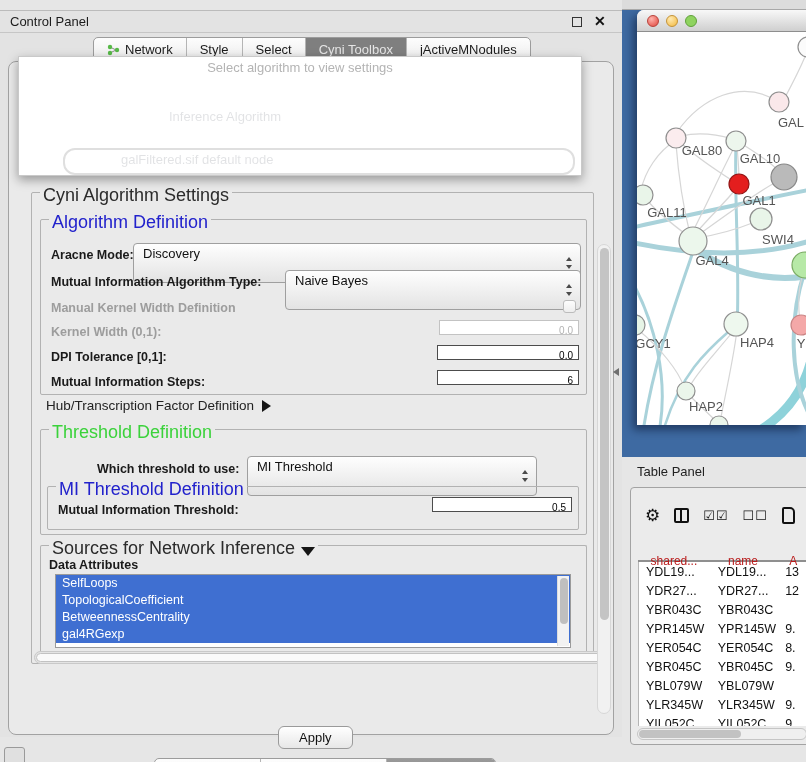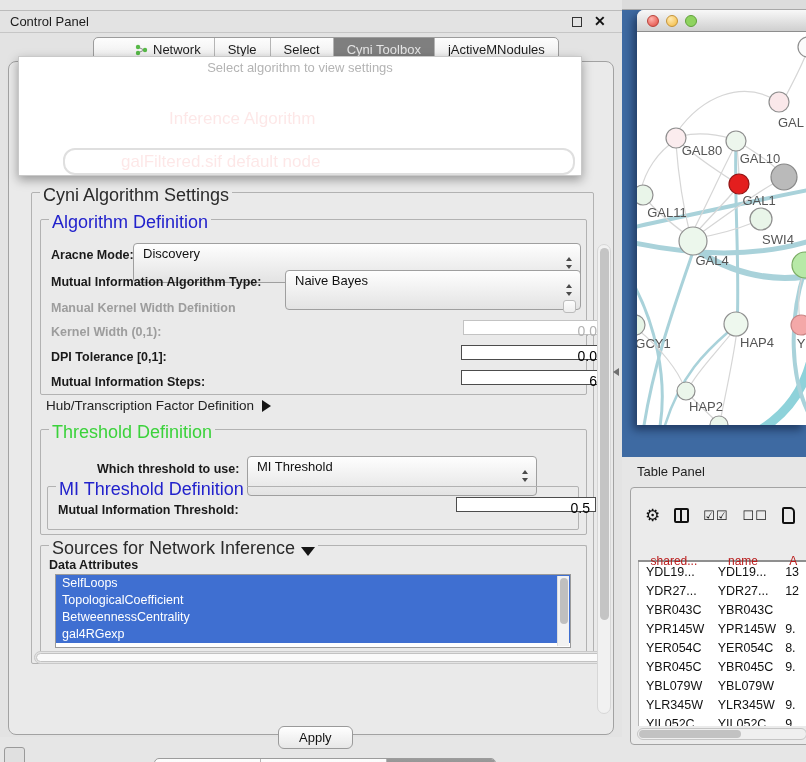--- a/index.html
+++ b/index.html
@@ -40,47 +40,47 @@
   .td.c3{width:40px;}
   #tp-hscroll{position:absolute;left:6px;top:240px;width:170px;height:12px;background:#efefef;border:1px solid #c5c5c5;border-radius:6px;box-sizing:border-box;}
   #tp-hthumb{position:absolute;left:1px;top:1px;width:102px;height:8px;background:#c2c2c2;border-radius:5px;}
   
   #cp{position:absolute;left:0;top:10px;width:622px;height:726px;background:#e3e3e3;border-top:1px solid #bbb;}
   #cp-titlebar{position:relative;height:21px;border-bottom:1px solid #c6c6c6;}
   #cp-title{position:absolute;left:10px;top:3px;font-size:13px;color:#1c1c1c;}
   #cp-float{position:absolute;left:572px;top:6px;width:10px;height:10px;border:1.5px solid #333;box-sizing:border-box;}
   #cp-close{position:absolute;left:594px;top:2px;font-size:14px;font-weight:bold;color:#111;}
   
-  #tabs{position:absolute;left:93px;top:26px;display:flex;border:1px solid #9c9c9c;border-radius:5px;overflow:hidden;background:linear-gradient(#fdfdfd,#ececec);z-index:4;padding-left:28px;}
+  #tabs{position:absolute;left:93px;top:26px;display:flex;border:1px solid #9c9c9c;border-radius:5px;overflow:hidden;background:linear-gradient(#fdfdfd,#ececec);z-index:4;}
   .tab{padding:4px 13px;font-size:13px;color:#1c1c1c;border-left:1px solid #b5b5b5;display:flex;align-items:center;gap:5px;white-space:nowrap;}
   .tab:first-child{border-left:none;}
   .tab.sel{background:#7f7f7f;color:#e6e6e6;}
   
   #cp-inner{position:absolute;left:8px;top:50px;width:606px;height:674px;background:#eaeaea;border:1px solid #a2a2a2;border-radius:8px;box-sizing:border-box;}
   
   #popup{position:absolute;left:18px;top:45px;width:562px;height:118px;background:#fff;border:1px solid #c9c9c9;box-shadow:0 4px 10px rgba(0,0,0,.35);z-index:9;}
   #popup-header{position:absolute;left:0;right:0;top:3px;text-align:center;font-size:13px;color:#b4b4b4;}
   #dd-items{position:absolute;left:4px;top:21px;right:4px;}
   .dd-item{height:16px;line-height:16px;font-size:13px;color:#000;}
   .dd-item.bold{font-weight:bold;}
-  .ghost{position:absolute;color:#ef4444;opacity:.12;font-size:17px;pointer-events:none;}
+  .ghost{position:absolute;color:#0f172a;opacity:.12;font-size:13px;pointer-events:none;}
   #ghost-combo{position:absolute;left:44px;top:91px;width:508px;height:23px;border:2px solid rgba(110,110,110,.22);border-radius:12px;pointer-events:none;}
   
   .fs{position:absolute;border:1px solid #b2b2b2;border-radius:2px;box-sizing:border-box;}
   .legend{position:absolute;top:-8px;left:8px;background:#eaeaea;padding:0 3px;font-size:18px;color:#2b2b2b;white-space:nowrap;text-align:center;}
   .legend.blue{color:#2222cc;}
   .legend.green{color:#3bd23b;}
   .lbl{position:absolute;font-size:12.5px;font-weight:bold;color:#1a1a1a;white-space:nowrap;}
   .lbl.dis{color:#9d9d9d;}
   .combo{position:absolute;height:40px;border:1px solid #9f9f9f;border-radius:4px;background:linear-gradient(#fefefe,#e3e3e3);box-sizing:border-box;font-size:13px;color:#111;line-height:20px;padding-left:9px;}
   .arrows{position:absolute;right:7px;top:50%;margin-top:-6px;width:8px;height:12px;}
   .arrows:before,.arrows:after{content:"";position:absolute;left:1px;border-left:3.5px solid transparent;border-right:3.5px solid transparent;}
   .arrows:before{top:0;border-bottom:4.5px solid #4a4a4a;}
   .arrows:after{bottom:0;border-top:4.5px solid #4a4a4a;}
-  .tinput{position:absolute;height:15px;box-sizing:border-box;background:#fff;font-size:14px;text-align:right;padding:0 5px;line-height:20px;color:#000;margin-left:24px;}
+  .tinput{position:absolute;height:15px;box-sizing:border-box;background:#fff;font-size:10px;text-align:right;padding:0 5px;line-height:20px;color:#000;}
   .tinput.en{border:1px solid #4c4c4c;}
   .tinput.dis{border:1px solid #c3c3c3;color:#b2b2b2;}
   .cbox{position:absolute;width:13px;height:13px;border:1px solid #bcbcbc;border-radius:3px;background:linear-gradient(#fdfdfd,#ededed);box-sizing:border-box;}
   #hub-row{position:absolute;left:14px;top:205px;font-size:13.5px;color:#222;white-space:nowrap;}
   .tri-right{display:inline-block;width:0;height:0;border-top:6px solid transparent;border-bottom:6px solid transparent;border-left:9px solid #151515;margin-left:8px;vertical-align:-2px;}
   .tri-down{display:inline-block;width:0;height:0;border-left:7px solid transparent;border-right:7px solid transparent;border-top:9px solid #151515;margin-left:6px;vertical-align:-2px;}
   
   #attr-wrap{position:absolute;left:14px;top:28px;width:516px;height:74px;background:#fff;border:1px solid #9a9a9a;box-sizing:border-box;overflow:hidden;}
   .attr-item{height:17px;line-height:17px;background:#3f6fd1;color:#fff;font-size:12.5px;padding-left:6px;}
   #attr-vscroll{position:absolute;right:1px;top:1px;width:11px;height:70px;background:#f2f2f2;border-left:1px solid #ddd;}

